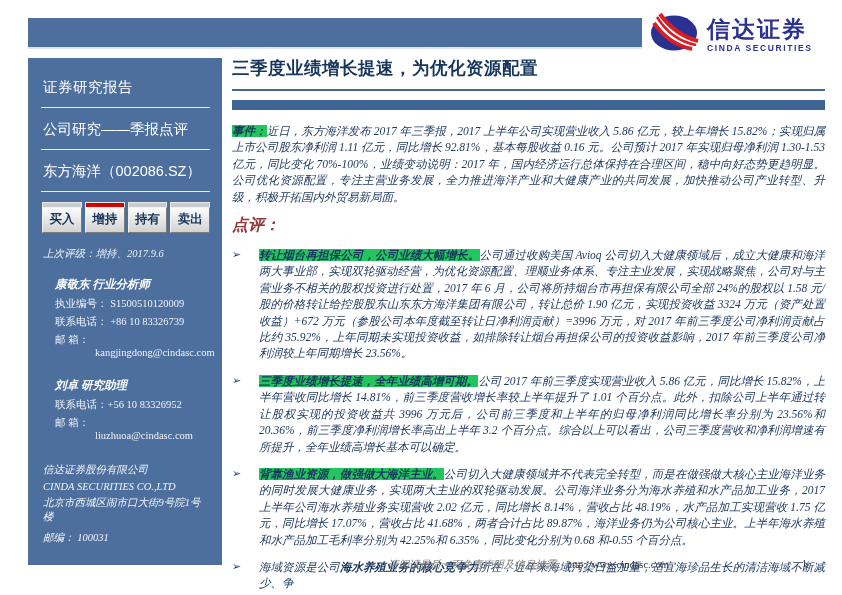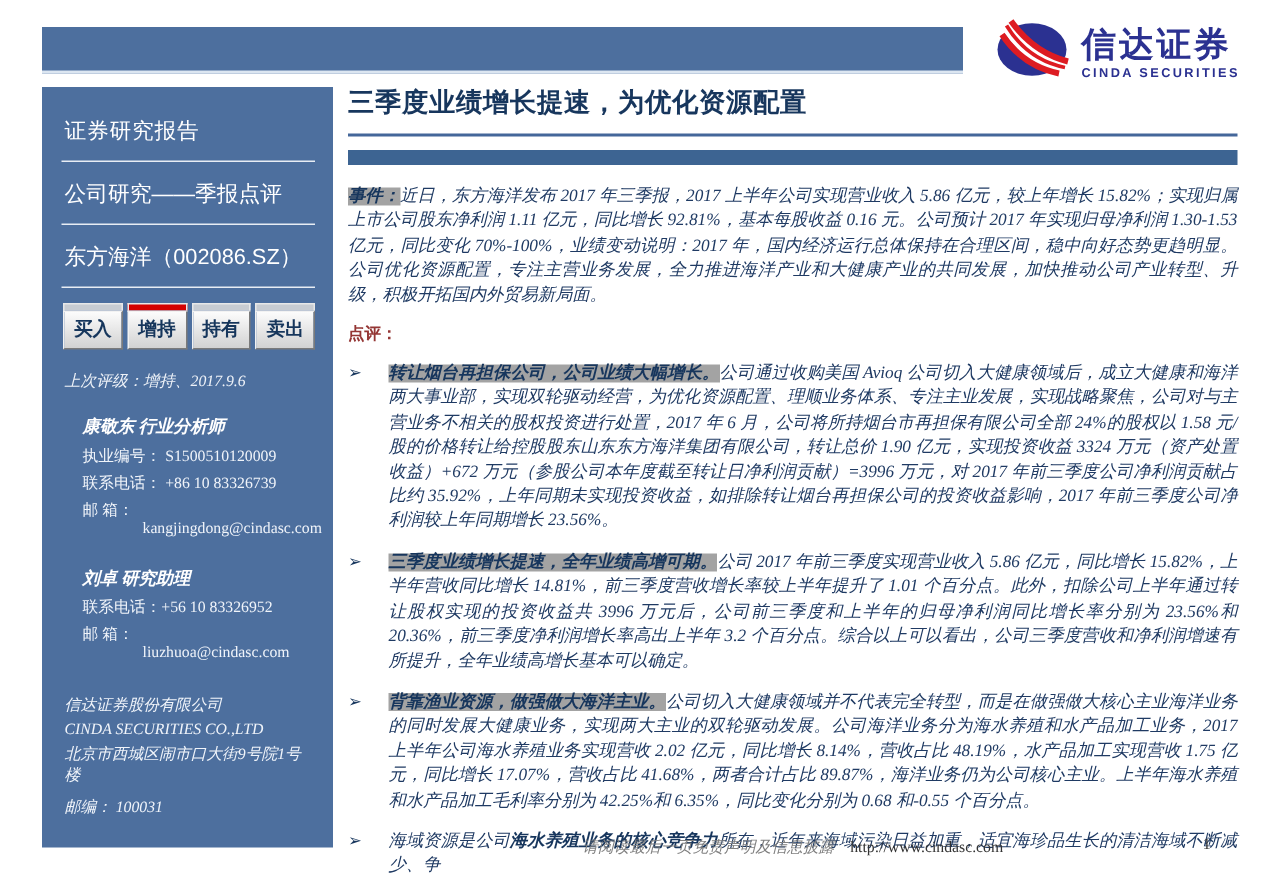--- a/index.html
+++ b/index.html
@@ -5,21 +5,21 @@
   * { margin:0; padding:0; box-sizing:border-box; }
   html,body { width:842px; height:595px; background:#ffffff; overflow:hidden;
     font-family:"Liberation Sans", sans-serif; }
   .page { position:relative; width:842px; height:595px; background:#fff; }
 
   
   .topbar { position:absolute; left:28px; top:18px; width:614px; height:31px;
     background:#4d6f9e; border-bottom:2px solid #dce6f1; }
 
   
-  .logo { position:absolute; right:0; top:12px; width:178px; height:46px;
+  .logo { position:absolute; right:14px; top:12px; width:178px; height:46px;
     display:flex; align-items:center; gap:7px; }
   .logo-text { display:flex; flex-direction:column; line-height:1; }
   .logo-cn { font-size:23px; font-weight:bold; color:#2b3191; letter-spacing:2px;
     font-family:"Liberation Serif", serif; }
   .logo-en { font-size:8.5px; font-weight:bold; color:#2b3191; letter-spacing:1.6px; margin-top:3px; }
 
   
   .sidebar { position:absolute; left:28px; top:58px; width:194px; height:507px;
     background:#4d6f9e; color:#ffffff; padding:14px 12px 16px 13px;
     display:flex; flex-direction:column; }
@@ -52,22 +52,22 @@
   
   .main { position:absolute; left:232px; top:56px; width:593px; }
   .title { font-size:17.5px; font-weight:bold; color:#17365d; letter-spacing:0.5px; }
   .title-rule { border-bottom:2px solid #44679a; margin-top:9px; }
   .date { text-align:right; font-size:11px; color:#111; margin-top:13px;
     font-family:"Liberation Serif", serif; }
   .blue-bar { height:10px; background:#3d6492; margin-top:9px; }
 
   .para { margin-top:13px; font-size:11.5px; line-height:16.4px; color:#1f3a63;
     text-align:justify; font-style:italic; font-family:"Liberation Serif", serif; }
-  .hl { background:#a3a3a3; font-weight:bold; color:#17365d; }
-  .comment-label { margin-top:10px; font-size:11px; font-weight:bold; 
+  .hl { background:#22c55e; font-weight:bold; color:#17365d; }
+  .comment-label { margin-top:10px; font-size:16px; font-weight:bold; font-style:italic;
     color:#943634; font-family:"Liberation Serif", serif; }
 
   .bullet { display:flex; margin-top:11px; }
   .bullet .arrow { width:27px; flex:none; color:#17365d; font-size:11px; padding-top:1px;
     font-style:normal; }
   .bullet .btext { flex:1; font-size:11.5px; line-height:16.4px; color:#1f3a63;
     text-align:justify; font-style:italic; font-family:"Liberation Serif", serif; }
   .btext b { color:#17365d; }
 
   

